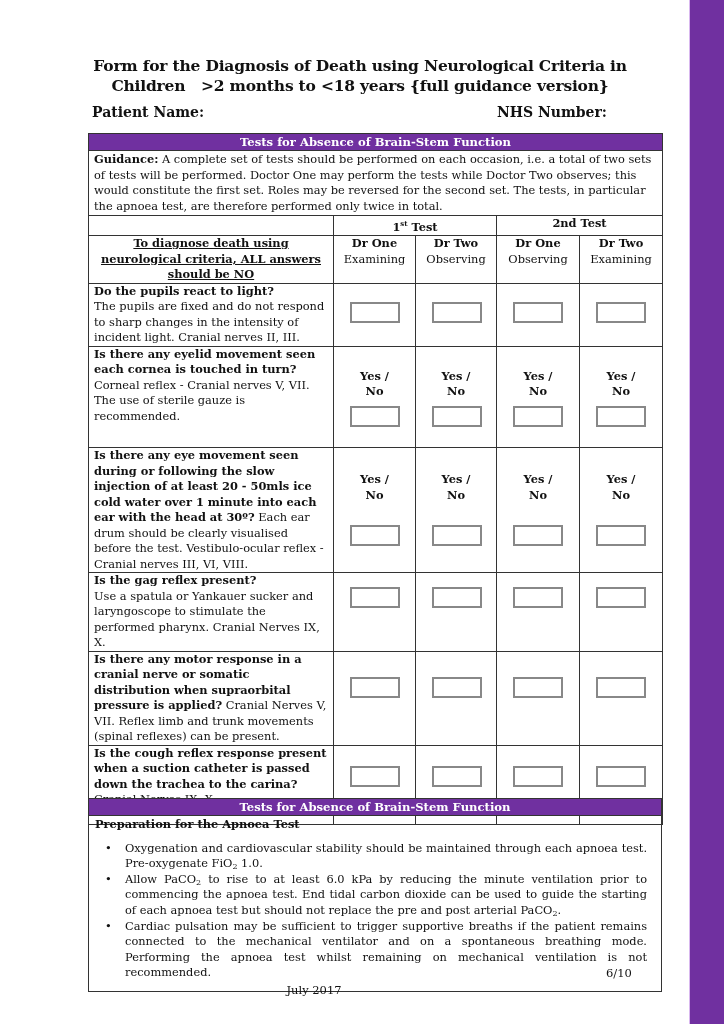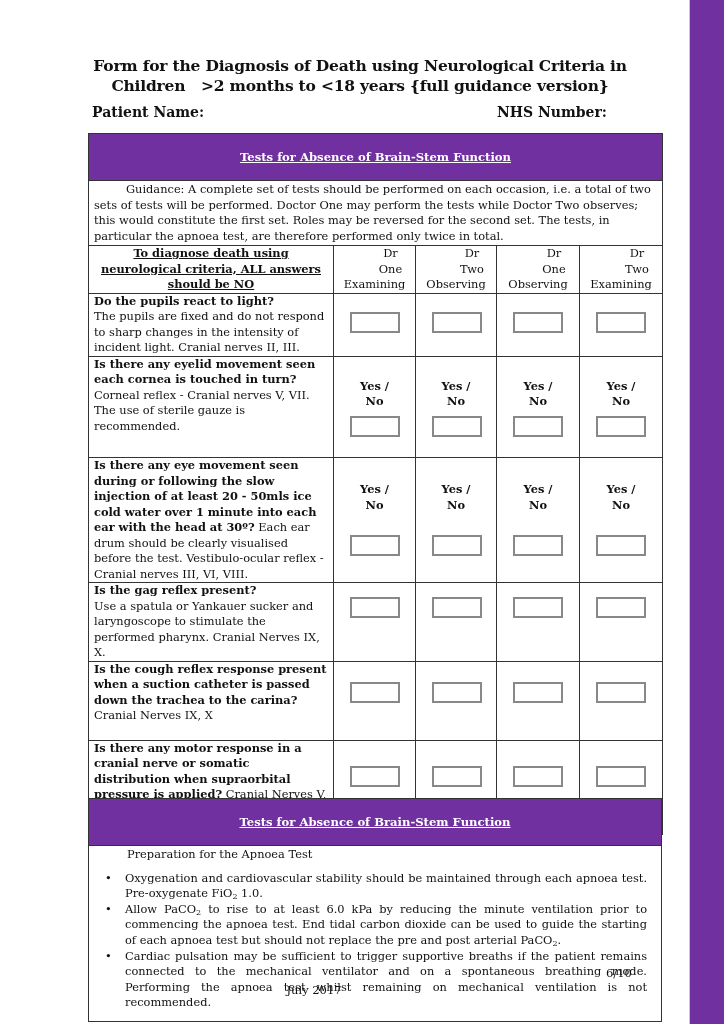--- a/index.html
+++ b/index.html
@@ -17,24 +17,24 @@
   .patient { left:92px; }
   .nhs { left:497px; }
   table.form {
     position:absolute; left:88px; top:133px; width:574px;
     border-collapse:collapse; table-layout:fixed;
     font-size:11.4px; line-height:15.5px;
   }
   table.form td { border:1.3px solid #333; vertical-align:top; padding:0 5px; }
   .bar {
     background:#7030a0; color:#fff; font-weight:bold; text-align:center;
-    padding:15px !important; height:16px; line-height:16px; font-size:11.6px;text-decoration:underline;
+    padding:0 !important; height:16px; line-height:16px; font-size:11.6px;
   }
   .guidance { text-align:left; }
-  .b { font-weight:normal;margin-left:32px; }
+  .b { font-weight:bold; }
   .center { text-align:center; }
   .u { text-decoration:underline; font-weight:bold; }
   .q { font-weight:bold; }
   .cell { text-align:center; vertical-align:middle !important; padding:16px !important; }
   .box {
     display:inline-block; width:50px; height:21px; border:2px solid #888;
     box-sizing:border-box; background:#fff;
   }
   .yn { font-weight:bold; display:block; margin-top:6px; margin-bottom:6px; }
   table.apnoea {
@@ -71,20 +71,25 @@
       <col style="width:83px">
   </colgroup>
   <tbody>
       <tr>
     <td colspan="5" class="bar">Tests for Absence of Brain-Stem Function</td>
   </tr>
   <tr>
     <td colspan="5" class="guidance" style="padding:1px 5px 1px 5px; text-align:left;">
       <span class="b">Guidance:</span><span> A complete set of tests should be performed on each occasion, i.e. a total of two sets of tests will be performed. Doctor One may perform the tests while Doctor Two observes; this would constitute the first set. Roles may be reversed for the second set. The tests, in particular the apnoea test, are therefore performed only twice in total.</span>
     </td>
+  </tr>
+  <tr style="height:15px;">
+    <td></td>
+    <td colspan="2" class="center b"><span>1</span><sup style="font-size:7px;">st</sup><span> Test</span></td>
+    <td colspan="2" class="center b">2nd Test</td>
   </tr>
   <tr style="height:47px;">
     <td class="center" style="padding:0 10px;"><span class="u">To diagnose death using neurological criteria, ALL answers should be NO</span></td>
     <td class="center">
           <div class="b">Dr One</div>
           <div>Examining</div>
         </td>
     <td class="center">
           <div class="b">Dr Two</div>
           <div>Observing</div>
@@ -124,34 +129,34 @@
   </tr>
 
   <tr style="height:63px;">
     <td><span class="q">Is the gag reflex present?</span><br><span>Use a spatula or Yankauer sucker and laryngoscope to stimulate the performed pharynx. Cranial Nerves IX, X.</span></td>
     <td class="cell" style="vertical-align:top !important; padding-top:14px !important;"><span class="box"></span></td>
     <td class="cell" style="vertical-align:top !important; padding-top:14px !important;"><span class="box"></span></td>
     <td class="cell" style="vertical-align:top !important; padding-top:14px !important;"><span class="box"></span></td>
     <td class="cell" style="vertical-align:top !important; padding-top:14px !important;"><span class="box"></span></td>
   </tr>
 
+  <tr style="height:94px;">
+    <td><span class="q">Is there any motor response in a cranial nerve or somatic distribution when supraorbital pressure is applied?</span><span> Cranial Nerves V, VII. Reflex limb and trunk movements (spinal reflexes) can be present.</span></td>
+    <td class="cell" style="vertical-align:top !important; padding-top:25px !important;"><span class="box"></span></td>
+    <td class="cell" style="vertical-align:top !important; padding-top:25px !important;"><span class="box"></span></td>
+    <td class="cell" style="vertical-align:top !important; padding-top:25px !important;"><span class="box"></span></td>
+    <td class="cell" style="vertical-align:top !important; padding-top:25px !important;"><span class="box"></span></td>
+  </tr>
+
   <tr style="height:79px;">
     <td><span class="q">Is the cough reflex response present when a suction catheter is passed down the trachea to the carina?</span><br><span>Cranial Nerves IX, X</span></td>
     <td class="cell" style="vertical-align:top !important; padding-top:20px !important;"><span class="box"></span></td>
     <td class="cell" style="vertical-align:top !important; padding-top:20px !important;"><span class="box"></span></td>
     <td class="cell" style="vertical-align:top !important; padding-top:20px !important;"><span class="box"></span></td>
     <td class="cell" style="vertical-align:top !important; padding-top:20px !important;"><span class="box"></span></td>
-  </tr>
-
-  <tr style="height:94px;">
-    <td><span class="q">Is there any motor response in a cranial nerve or somatic distribution when supraorbital pressure is applied?</span><span> Cranial Nerves V, VII. Reflex limb and trunk movements (spinal reflexes) can be present.</span></td>
-    <td class="cell" style="vertical-align:top !important; padding-top:25px !important;"><span class="box"></span></td>
-    <td class="cell" style="vertical-align:top !important; padding-top:25px !important;"><span class="box"></span></td>
-    <td class="cell" style="vertical-align:top !important; padding-top:25px !important;"><span class="box"></span></td>
-    <td class="cell" style="vertical-align:top !important; padding-top:25px !important;"><span class="box"></span></td>
   </tr>
 </tbody>
   </table>
 
 <table class="apnoea">
   <tbody>
       <tr>
     <td class="bar">Tests for Absence of Brain-Stem Function</td>
   </tr>
   <tr>

